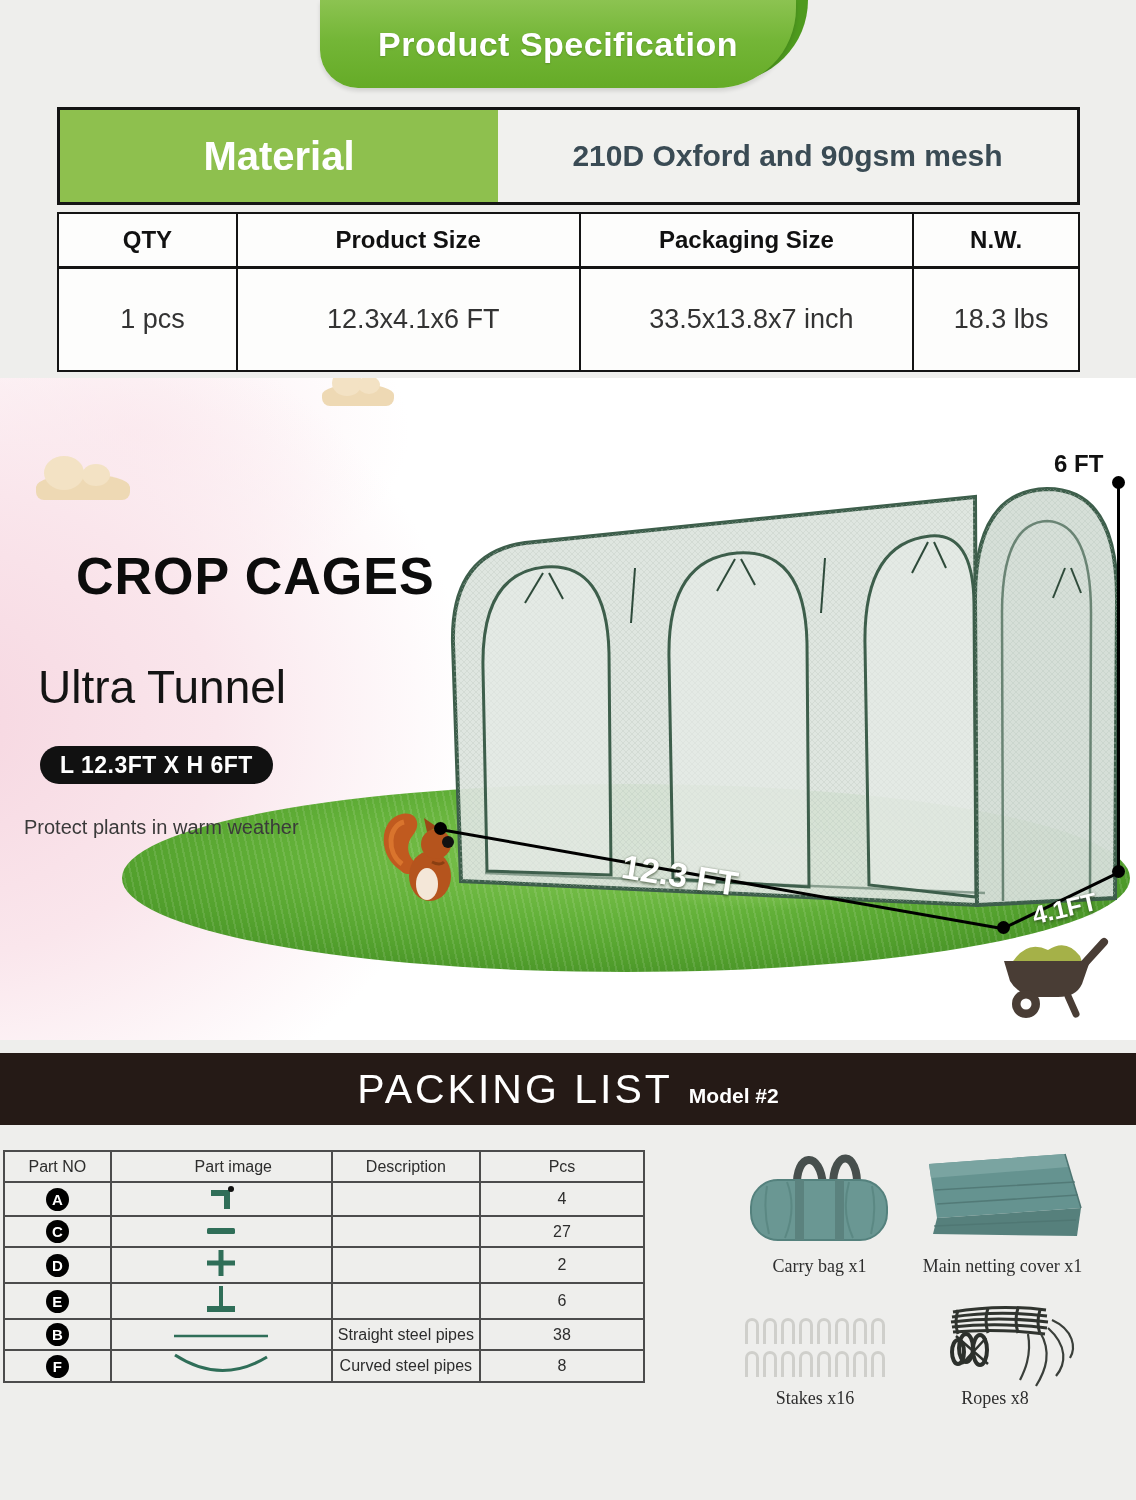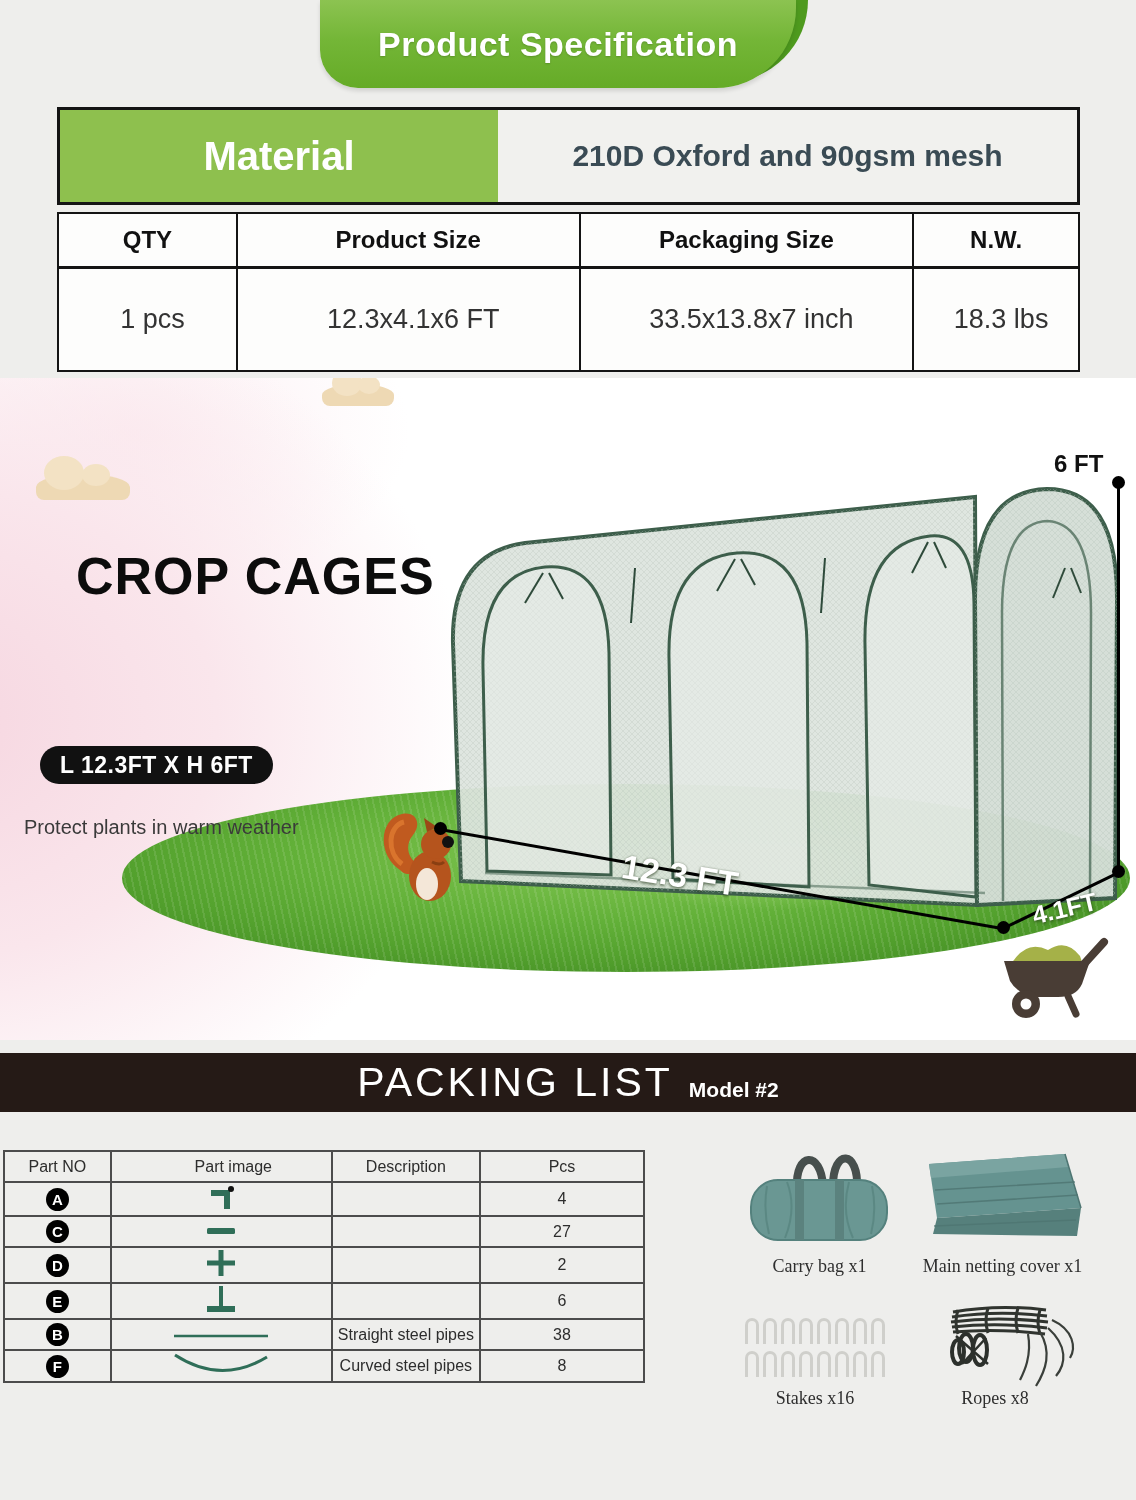--- a/index.html
+++ b/index.html
@@ -59,21 +59,21 @@
   .hero-title{position:absolute;left:36px;top:168px;font-size:52px;font-weight:900;color:#0c0c0c;letter-spacing:1px;margin-left:40px;}
   .hero-sub{position:absolute;left:38px;top:282px;font-size:46px;font-weight:500;color:#141414;}
   .hero-pill{position:absolute;left:40px;top:368px;height:38px;background:#111;border-radius:19px;
     display:inline-flex;align-items:center;padding:0 20px;color:#fff;font-size:23px;font-weight:bold;letter-spacing:.5px;}
   .hero-tagline{position:absolute;left:24px;top:438px;font-size:20px;color:#3a3a3a;}
 
   .squirrel{position:absolute;left:380px;top:426px;}
   .wheelbarrow{position:absolute;left:996px;top:556px;}
 
   
-  .packing-bar{position:absolute;left:0;top:1053px;width:1136px;height:59px;background:#251a16;
+  .packing-bar{position:absolute;left:0;top:1053px;width:1136px;height:72px;background:#251a16;
     display:flex;align-items:baseline;justify-content:center;}
   .packing-bar .pl-title{color:#fff;font-size:41px;font-weight:400;letter-spacing:3px;align-self:center;}
   .packing-bar .pl-model{color:#fff;font-size:21px;font-weight:bold;margin-left:16px;align-self:center;padding-top:14px;}
 
   table.parts{position:absolute;left:3px;top:1150px;width:642px;border-collapse:collapse;table-layout:fixed;}
   table.parts th, table.parts td{border:2px solid #4c4c4c;text-align:center;font-size:16px;color:#2d2d2d;padding:0;}
   table.parts th{height:29px;font-weight:normal;}
   table.parts td{height:29px;}
   .parts .p1{width:17.2%;}.parts .p2{width:32.2%;padding-left:24px;}.parts .p3{width:24.0%;}.parts .p4{width:26.6%;}
   .part-letter{display:inline-block;width:23px;height:23px;border-radius:50%;background:#000;color:#fff;
@@ -184,20 +184,21 @@
     <div class="dim-dot" style="left:1112px;top:487px;"></div>
     <div class="dim-line" style="left:440px;top:450px;width:572px;transform:rotate(10deg);"></div>
     <div class="dim-dot" style="left:434px;top:444px;"></div>
     <div class="dim-dot" style="left:997px;top:543px;"></div>
     <div class="dim-line" style="left:1003px;top:549px;width:129px;transform:rotate(-25.8deg);"></div>
     <div class="dim-label" style="left:1044px;top:72px;font-size:24px;">6 FT</div>
     <div class="dim-label-white" style="left:575px;top:478px;width:210px;text-align:center;font-size:34px;transform:rotate(9deg);">12.3 FT</div>
     <div class="dim-label-white" style="left:1032px;top:516px;font-size:25px;transform:rotate(-13deg);">4.1FT</div>
 
     <div class="hero-title">CROP CAGES</div>
+    <div class="hero-sub">Ultra Tunnel</div>
     <div class="hero-pill">L 12.3FT X H 6FT</div>
     <div class="hero-tagline">Protect plants in warm weather</div>
   </div>
 
   <div class="packing-bar">
     <span class="pl-title">PACKING LIST</span>
     <span class="pl-model">Model #2</span>
   </div>
 
   <table class="parts">

